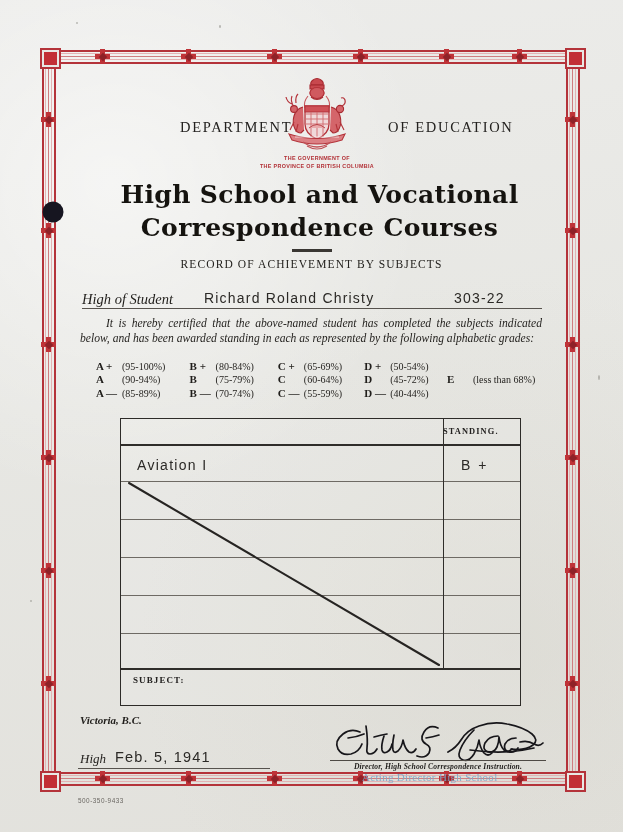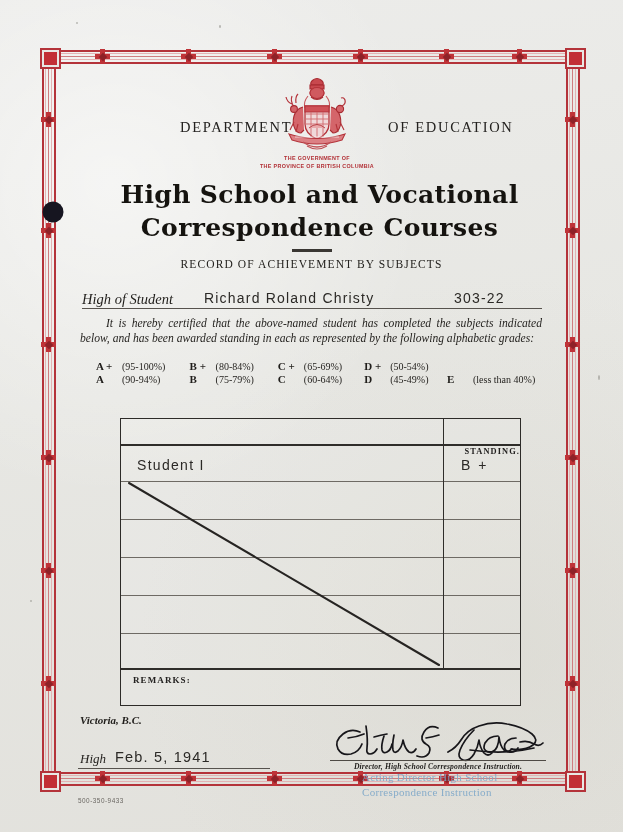--- a/index.html
+++ b/index.html
@@ -110,21 +110,21 @@
   #tbl{position:absolute;left:120px;top:418px;width:399px;height:286px;border:1.6px solid #2d2b28;background:rgba(255,255,255,.10);}
   .hline{position:absolute;left:0;width:399px;height:1px;background:#6e6a64;}
   .hline.strong{height:1.5px;background:#2f2d2a;}
   #vdiv{position:absolute;top:0;left:322px;width:1.4px;height:249px;background:#2f2d2a;}
   .th{
     position:absolute;top:8px;
     font-family:"Liberation Serif",serif;font-size:8.4px;font-weight:bold;
     letter-spacing:1.1px;color:#232120;
   }
   #th-subject{left:0;width:322px;text-align:center;}
-  #th-standing{left:322px;width:77px;text-align:right;margin-top:20px;}
+  #th-standing{left:322px;width:77px;text-align:left;}
   #subjectval{position:absolute;left:16px;top:38px;font-size:14px;letter-spacing:1.3px;}
   #standingval{position:absolute;left:340px;top:38px;font-size:14px;letter-spacing:2px;}
   #remarks{
     position:absolute;left:12px;top:256px;
     font-family:"Liberation Serif",serif;font-size:9px;font-weight:bold;letter-spacing:1.1px;color:#232120;
   }
   #strike{position:absolute;left:0;top:0;width:399px;height:286px;}
 
   
   #victoria{
@@ -401,45 +401,52 @@
     <span class="g c1"><span class="l">A +</span><span class="r">(95-100%)</span></span>
     <span class="g c2"><span class="l">B +</span><span class="r">(80-84%)</span></span>
     <span class="g c3"><span class="l">C +</span><span class="r">(65-69%)</span></span>
     <span class="g c4"><span class="l">D +</span><span class="r">(50-54%)</span></span>
     <span class="g c5"><span class="l"></span><span class="r"></span></span>
   </div>
   <div class="grow">
     <span class="g c1"><span class="l">A</span><span class="r">(90-94%)</span></span>
     <span class="g c2"><span class="l">B</span><span class="r">(75-79%)</span></span>
     <span class="g c3"><span class="l">C</span><span class="r">(60-64%)</span></span>
-    <span class="g c4"><span class="l">D</span><span class="r">(45-49%)</span></span>
-    <span class="g c5"><span class="l">E</span><span class="r">(less than 40%)</span></span>
+    <span class="g c4"><span class="l">D</span><span class="r">(45-72%)</span></span>
+    <span class="g c5"><span class="l">E</span><span class="r">(less than 68%)</span></span>
+  </div>
+  <div class="grow">
+    <span class="g c1"><span class="l">A —</span><span class="r">(85-89%)</span></span>
+    <span class="g c2"><span class="l">B —</span><span class="r">(70-74%)</span></span>
+    <span class="g c3"><span class="l">C —</span><span class="r">(55-59%)</span></span>
+    <span class="g c4"><span class="l">D —</span><span class="r">(40-44%)</span></span>
+    <span class="g c5"><span class="l"></span><span class="r"></span></span>
   </div>
 </div>
 
 <div id="tbl">
   <div class="th" id="th-standing">STANDING.</div>
 
   <div class="hline strong" style="top:25px;"></div>
   <div class="hline" style="top:62px;"></div>
   <div class="hline" style="top:100px;"></div>
   <div class="hline" style="top:138px;"></div>
   <div class="hline" style="top:176px;"></div>
   <div class="hline" style="top:214px;"></div>
   <div class="hline strong" style="top:249px;"></div>
   <div id="vdiv"></div>
 
-  <div id="subjectval" class="tw">Student I</div>
+  <div id="subjectval" class="tw">Aviation I</div>
   <div id="standingval" class="tw">B +</div>
 
   <svg id="strike">
     <line x1="8" y1="64" x2="318" y2="246" stroke="#262422" stroke-width="2.1" stroke-linecap="round"></line>
   </svg>
 
-  <div id="remarks">REMARKS:</div>
+  <div id="remarks">SUBJECT:</div>
 </div>
 
 <div id="victoria">Victoria, B.C.</div>
 <div id="datelabel">High</div>
 <div id="datevalue" class="tw">Feb. 5, 1941</div>
 <div id="dateline"></div>
 
 <div id="signature">
 <svg width="216" height="44" viewBox="0 0 216 44">
   <g fill="none" stroke="#17161a" stroke-width="1.7" stroke-linecap="round" stroke-linejoin="round">
@@ -458,16 +465,15 @@
     <path d="M190 20 q8 -2 14 2 q5 3 9 -1"></path>
     <path d="M140 28 q35 5 64 -2"></path>
   </g>
 </svg>
 </div>
 <div id="sigline"></div>
 <div id="sigtitle">Director, High School Correspondence Instruction.</div>
 
 <div id="stamp">
   <div>Acting Director High School</div>
-  <div>Correspondence Instruction</div>
 </div>
 
 <div id="printcode">500-350-9433</div>
 
 </body></html>

